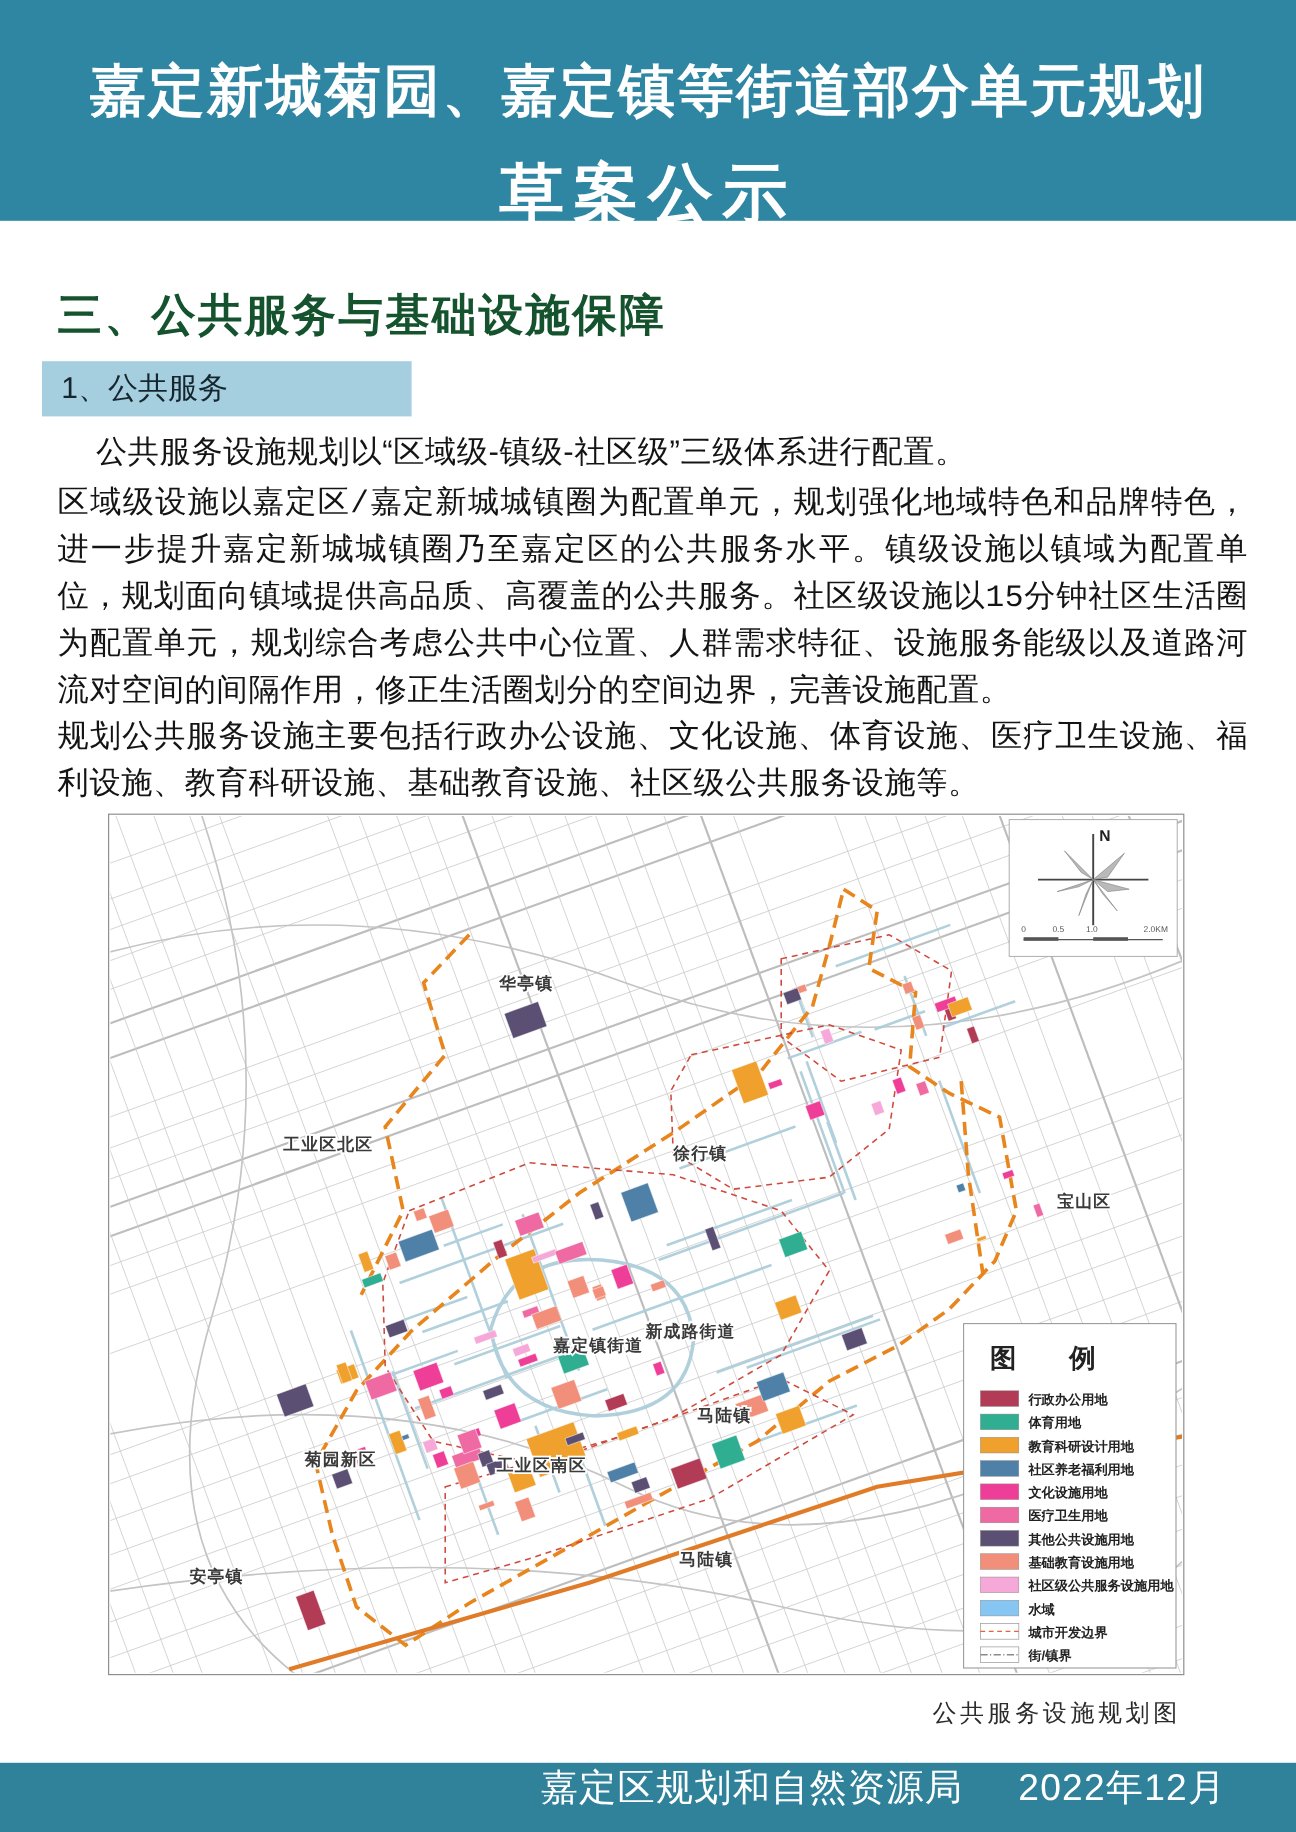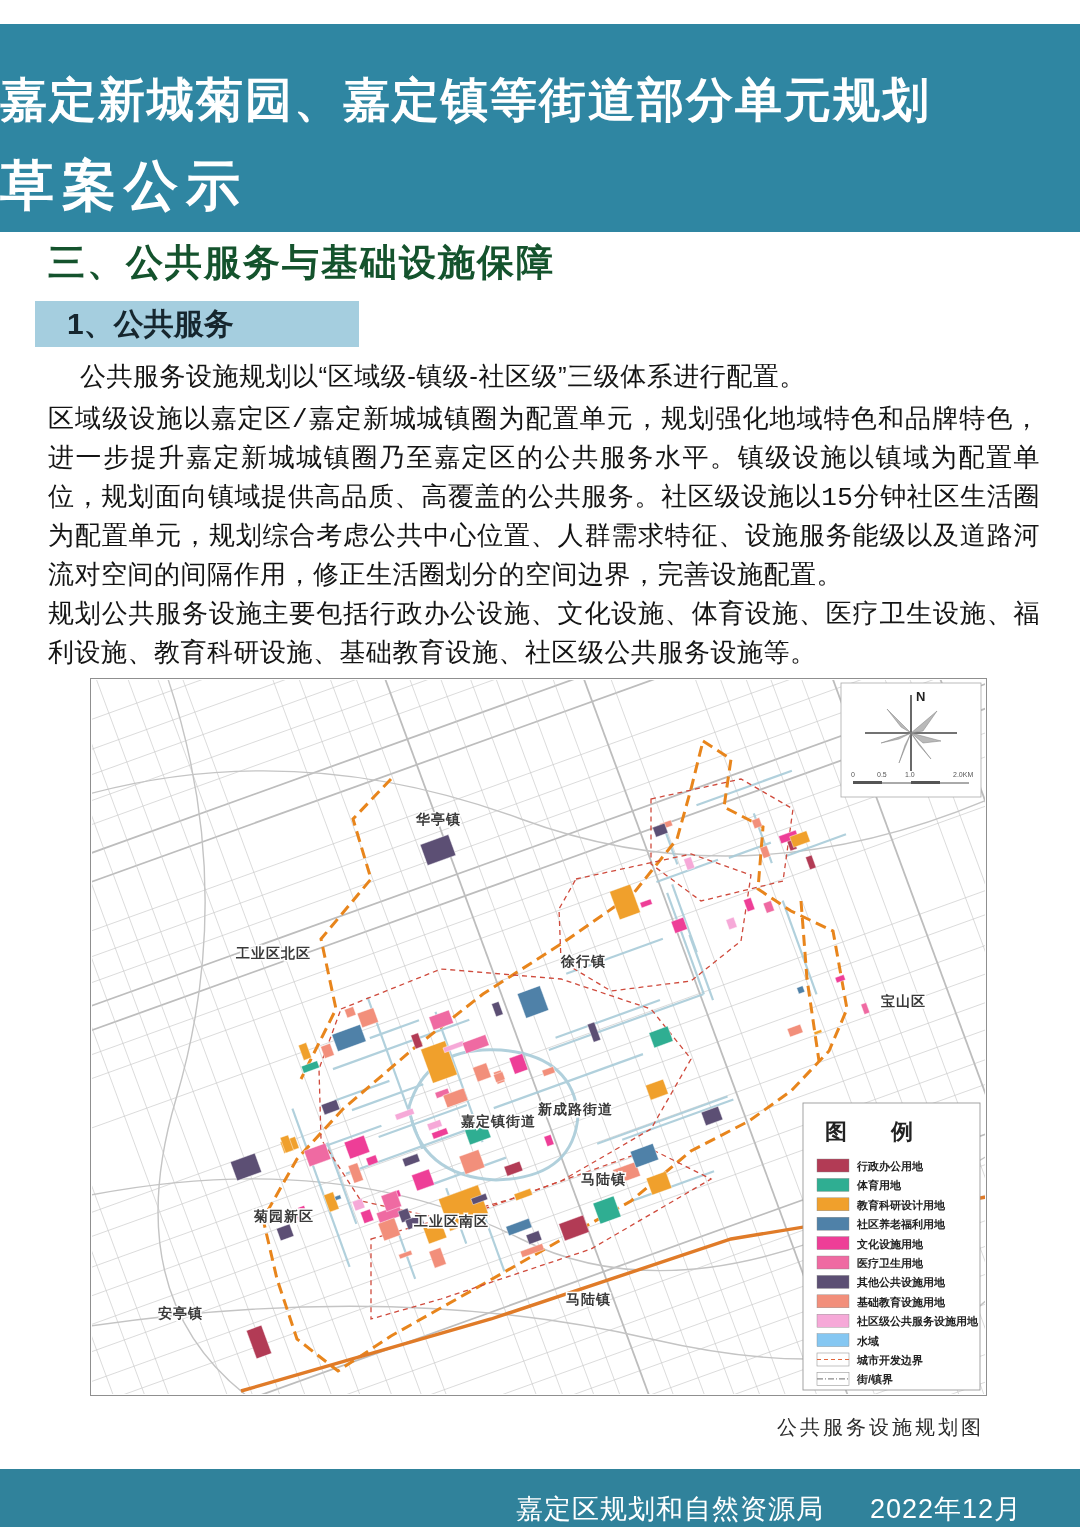--- a/index.html
+++ b/index.html
@@ -1,41 +1,41 @@
 <!DOCTYPE html>
 <html><head>
 <meta charset="utf-8">
 <style>
   html,body{margin:0;padding:0;background:#e8e8e8;}
   .page{position:relative;width:1080px;height:1527px;background:#ffffff;margin:0 auto;
         font-family:"Liberation Sans","DejaVu Sans",sans-serif;overflow:hidden;}
   
-  .header{position:absolute;left:0;top:0;width:1080px;height:208px;background:#2f86a2;
-          color:#fff;margin-top:24px;}
+  .header{position:absolute;left:0;top:0;width:1080px;height:184px;background:#2f86a2;
+          color:#fff;text-align:center;}
   .header .t1{padding-top:50px;font-size:47px;font-weight:900;letter-spacing:2px;line-height:1.1;}
   .header .t2{margin-top:24px;font-size:54px;font-weight:900;letter-spacing:8px;}
   
   .sec-heading{position:absolute;left:48px;top:238px;font-size:37px;font-weight:900;
                color:#14532d;letter-spacing:2px;}
   .sub-heading{position:absolute;left:35px;top:301px;width:292px;height:46px;background:#a5cedf;
-               font-size:30px;color:#16262e;line-height:46px;padding-left:32px;font-weight:700;}
+               font-size:25px;color:#16262e;line-height:46px;padding-left:16px;font-weight:400;}
   .para{position:absolute;left:48px;width:992px;font-size:26px;line-height:39px;color:#141414;
         text-align:justify;letter-spacing:0.5px;font-weight:500;}
   #p1{top:357px;margin-left:32px;}
   #p2{top:401px;font-family:Liberation Mono, monospace;}
   #p3{top:594px;}
   
   .map-frame{position:absolute;left:90px;top:678px;width:895px;height:716px;background:#fff;
              border:1px solid #8f8f8f;box-sizing:content-box;}
   .map-caption{position:absolute;top:1414px;right:96px;font-size:20px;color:#2b2b2b;
                letter-spacing:3px;font-weight:500;}
   
   .footer{position:absolute;left:0;bottom:0;width:1080px;height:58px;background:#30829b;
-          color:#fff;display:flex;align-items:flex-end;justify-content:flex-end;
-          font-size:27px;letter-spacing:1px;margin-top:40px;}
+          color:#fff;display:flex;align-items:flex-start;justify-content:flex-end;
+          font-size:31px;letter-spacing:1px;margin-top:40px;}
   .footer .org{margin-right:46px;}
   .footer .date{margin-right:58px;}
   svg text{font-family:"Liberation Sans","DejaVu Sans",sans-serif;}
 </style>
 </head>
 <body>
 
 <div class="page">
 
   <div class="header">

